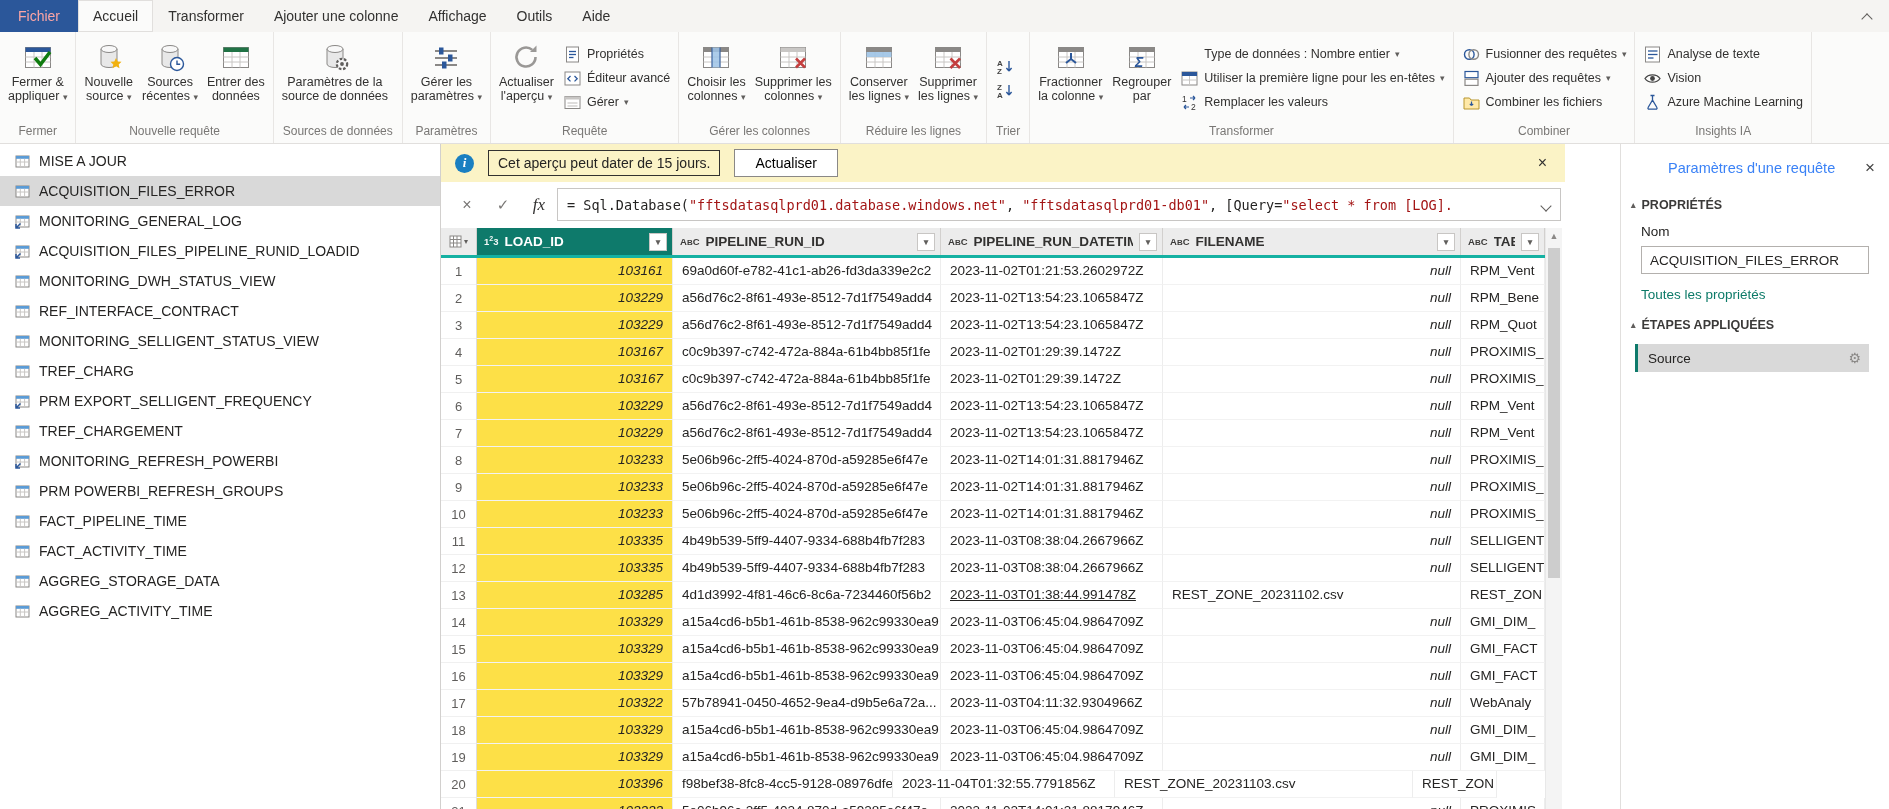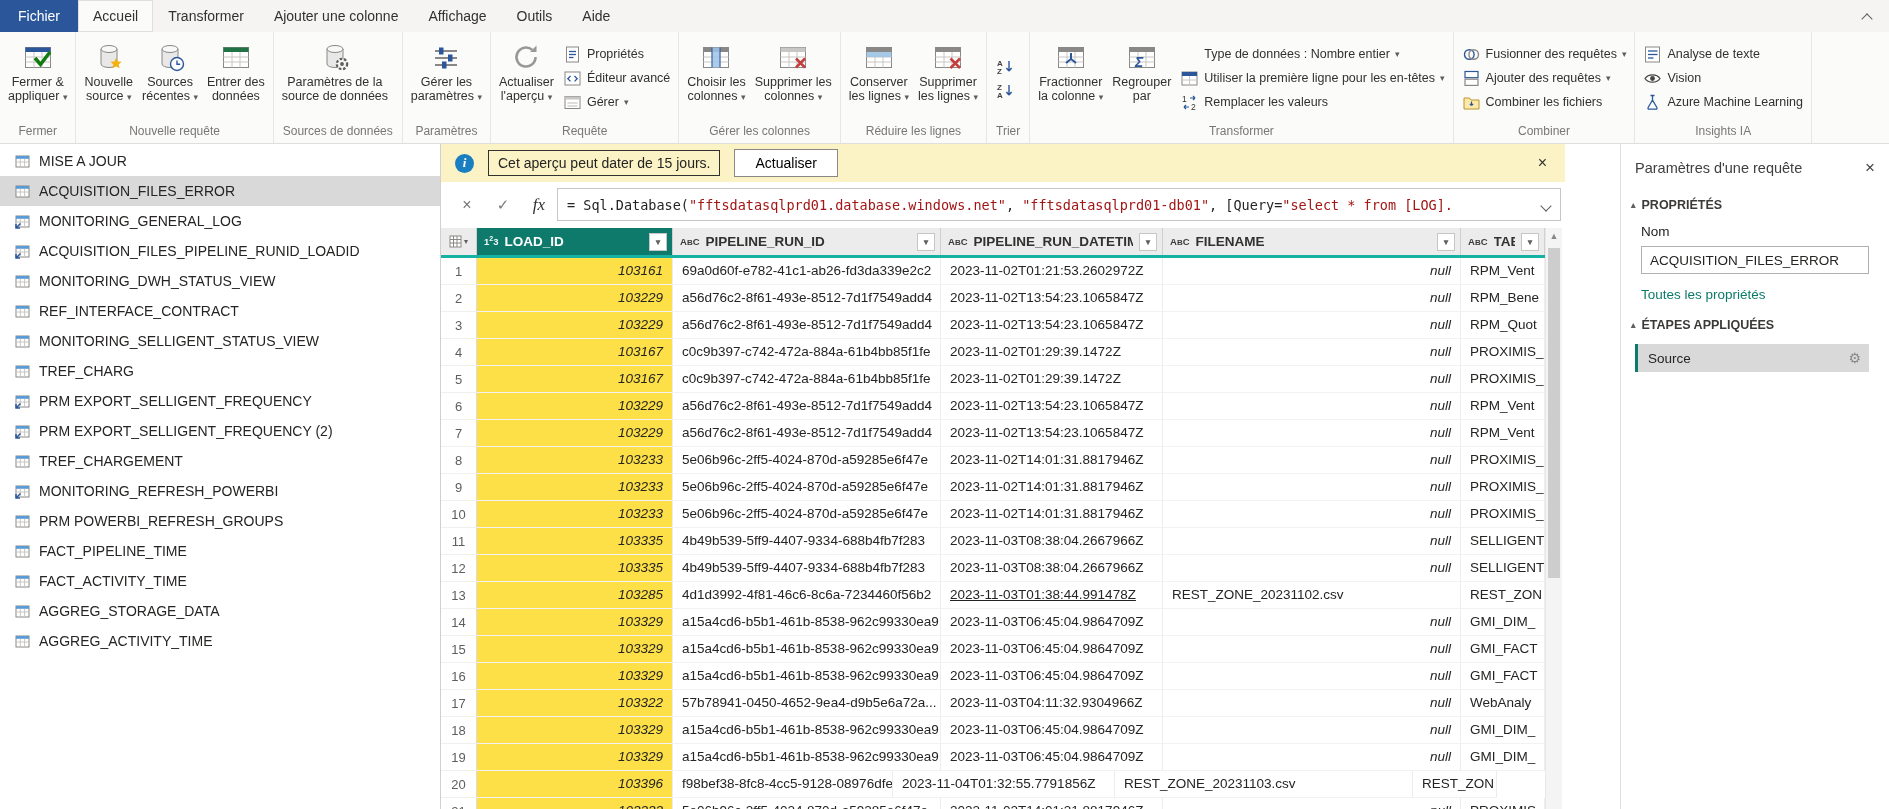--- a/index.html
+++ b/index.html
@@ -2,21 +2,21 @@
 <html><head>
 <meta charset="utf-8">
 <style>
   * { box-sizing: border-box; margin: 0; padding: 0; }
   html, body { width: 1889px; height: 809px; overflow: hidden; }
   body { font-family: "Liberation Sans", sans-serif; font-size: 14px; color: #252423; background: #fff; }
   .app { width: 1889px; height: 809px; display: flex; flex-direction: column; }
 
   
   .menubar { height: 32px; flex: 0 0 32px; background: #f5f4f2; display: flex; align-items: stretch; }
-  .file-btn { background: #2b579a; color: #ffffff; padding: 0 18px; display: flex; align-items: center; font-size: 14px; cursor: default; }
+  .file-btn { background: #2b579a; color: #fca5a5; padding: 0 18px; display: flex; align-items: center; font-size: 14px; cursor: default; }
   .menu-tabs { display: flex; }
   .menu-tab { padding: 0 15px; display: flex; align-items: center; font-size: 14px; color: #323130; }
   .menu-tab.active { background: #fbfbfa; box-shadow: inset 0 0 0 1px #e1dfdd; }
   .menubar-right { margin-left: auto; display: flex; align-items: center; padding-right: 18px; }
   .chev { display: inline-block; width: 8px; height: 8px; border-right: 1.6px solid #605e5c; border-bottom: 1.6px solid #605e5c; transform: rotate(45deg); }
   .chev.up { transform: rotate(-135deg); margin-top: 5px; }
 
   
   .ribbon { height: 112px; flex: 0 0 112px; background: #fbfbfa; border-bottom: 1px solid #e1dfdd; display: flex; align-items: stretch; overflow: hidden; }
   .rb-group { display: flex; flex-direction: column; border-right: 1px solid #e8e6e4; padding: 4px 1px 0; }
@@ -76,21 +76,21 @@
   .g-c.selcol { background: #fde047; }
   .g-c.num { text-align: right; font-style: italic; }
   .g-c.null { text-align: right; font-style: italic; }
   .vscroll { width: 17px; flex: 0 0 17px; background: #f4f4f4; position: relative; border-left: 1px solid #e8e8e8; }
   .vs-up { position: absolute; top: 3px; left: 0; right: 0; text-align: center; color: #8a8886; font-size: 9px; }
   .vs-thumb { position: absolute; top: 20px; left: 2px; right: 2px; height: 330px; background: #cdcdcd; }
 
   
   .right-panel { width: 269px; flex: 0 0 269px; border-left: 1px solid #e1dfdd; background: #fff; }
   .rp-title-row { display: flex; align-items: center; justify-content: space-between; padding: 14px 14px 12px; }
-  .rp-title { font-size: 14.5px; color: #404040; }
+  .rp-title { font-size: 14.5px; color: #3b82f6; margin-left: 33px; }
   .rp-close { color: #444; font-size: 17px; }
   .rp-section { padding: 2px 14px 8px 10px; }
   .rp-sec-h { display: flex; align-items: center; gap: 6px; font-weight: bold; font-size: 12.5px; color: #3b3a39; margin: 6px 0 12px; }
   .tri { font-size: 9px; color: #605e5c; }
   .rp-body { padding-left: 10px; }
   .rp-label { font-size: 13.5px; margin-bottom: 7px; }
   .rp-input { width: 228px; height: 28px; border: 1px solid #b3b0ad; font-size: 13.5px; padding: 0 8px; font-family: inherit; color: #252423; }
   .rp-link { display: inline-block; margin-top: 13px; color: #0c7a68; font-size: 13.5px; text-decoration: none; }
   .steps { margin-top: 0; padding-left: 4px; }
   .step { height: 28px; width: 234px; display: flex; align-items: center; padding: 0 8px 0 10px; font-size: 13.5px; }
@@ -575,31 +575,20 @@
           <div class="q-item">
             <span class="q-ic"><svg width="17" height="17" viewBox="0 0 17 17">
                 <rect x="2" y="3" width="13" height="11" fill="#fff" stroke="#8a8886"></rect>
                 <rect x="2" y="3" width="13" height="2.8" fill="#5b9bd5"></rect>
                 <line x1="2" y1="9" x2="15" y2="9" stroke="#c8c6c4"></line>
                 <line x1="6.3" y1="5.8" x2="6.3" y2="14" stroke="#c8c6c4"></line>
                 <line x1="10.6" y1="5.8" x2="10.6" y2="14" stroke="#c8c6c4"></line>
                 <path d="M2 15 L6.5 10.5 M2 11 v4 h4" stroke="#2b579a" stroke-width="1.5" fill="none"></path>
               </svg></span>
             <span class="q-label">PRM EXPORT_SELLIGENT_FREQUENCY</span>
-          </div>
-          <div class="q-item">
-            <span class="q-ic"><svg width="17" height="17" viewBox="0 0 17 17">
-                <rect x="2" y="3" width="13" height="11" fill="#fff" stroke="#8a8886"></rect>
-                <rect x="2" y="3" width="13" height="2.8" fill="#5b9bd5"></rect>
-                <line x1="2" y1="9" x2="15" y2="9" stroke="#c8c6c4"></line>
-                <line x1="6.3" y1="5.8" x2="6.3" y2="14" stroke="#c8c6c4"></line>
-                <line x1="10.6" y1="5.8" x2="10.6" y2="14" stroke="#c8c6c4"></line>
-                <path d="M2 15 L6.5 10.5 M2 11 v4 h4" stroke="#2b579a" stroke-width="1.5" fill="none"></path>
-              </svg></span>
-            <span class="q-label">PRM EXPORT_SELLIGENT_FREQUENCY (2)</span>
           </div>
           <div class="q-item">
             <span class="q-ic"><svg width="17" height="17" viewBox="0 0 17 17">
                 <rect x="2" y="3" width="13" height="11" fill="#fff" stroke="#8a8886"></rect>
                 <rect x="2" y="3" width="13" height="2.8" fill="#5b9bd5"></rect>
                 <line x1="2" y1="9" x2="15" y2="9" stroke="#c8c6c4"></line>
                 <line x1="6.3" y1="5.8" x2="6.3" y2="14" stroke="#c8c6c4"></line>
                 <line x1="10.6" y1="5.8" x2="10.6" y2="14" stroke="#c8c6c4"></line>
               </svg></span>
             <span class="q-label">TREF_CHARGEMENT</span>

